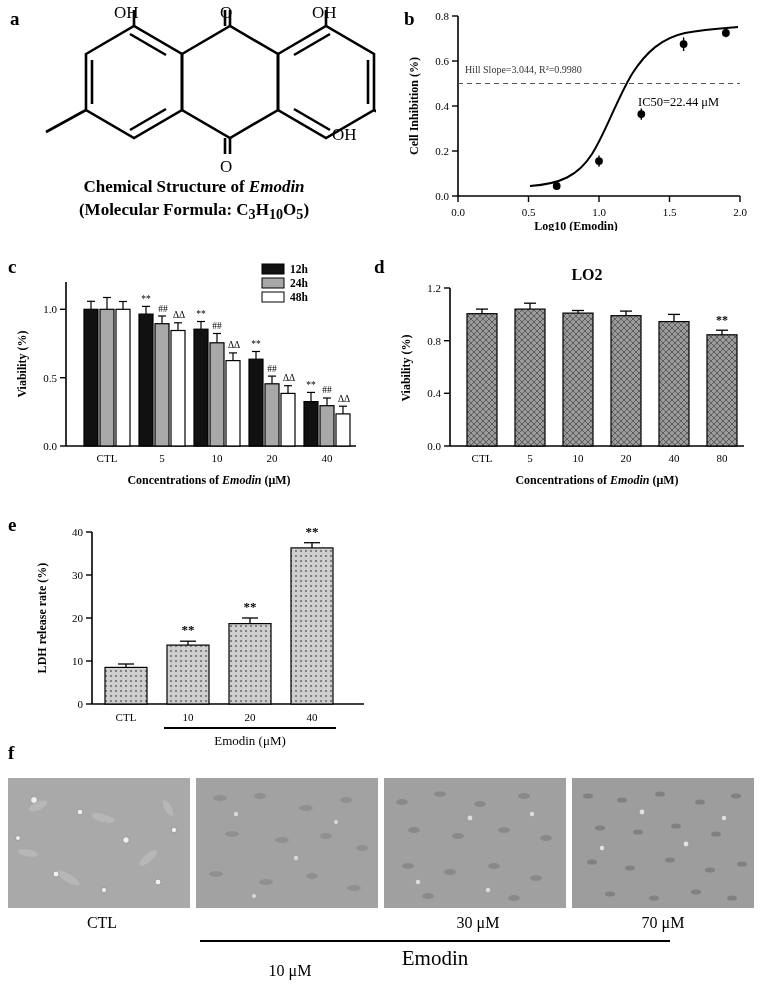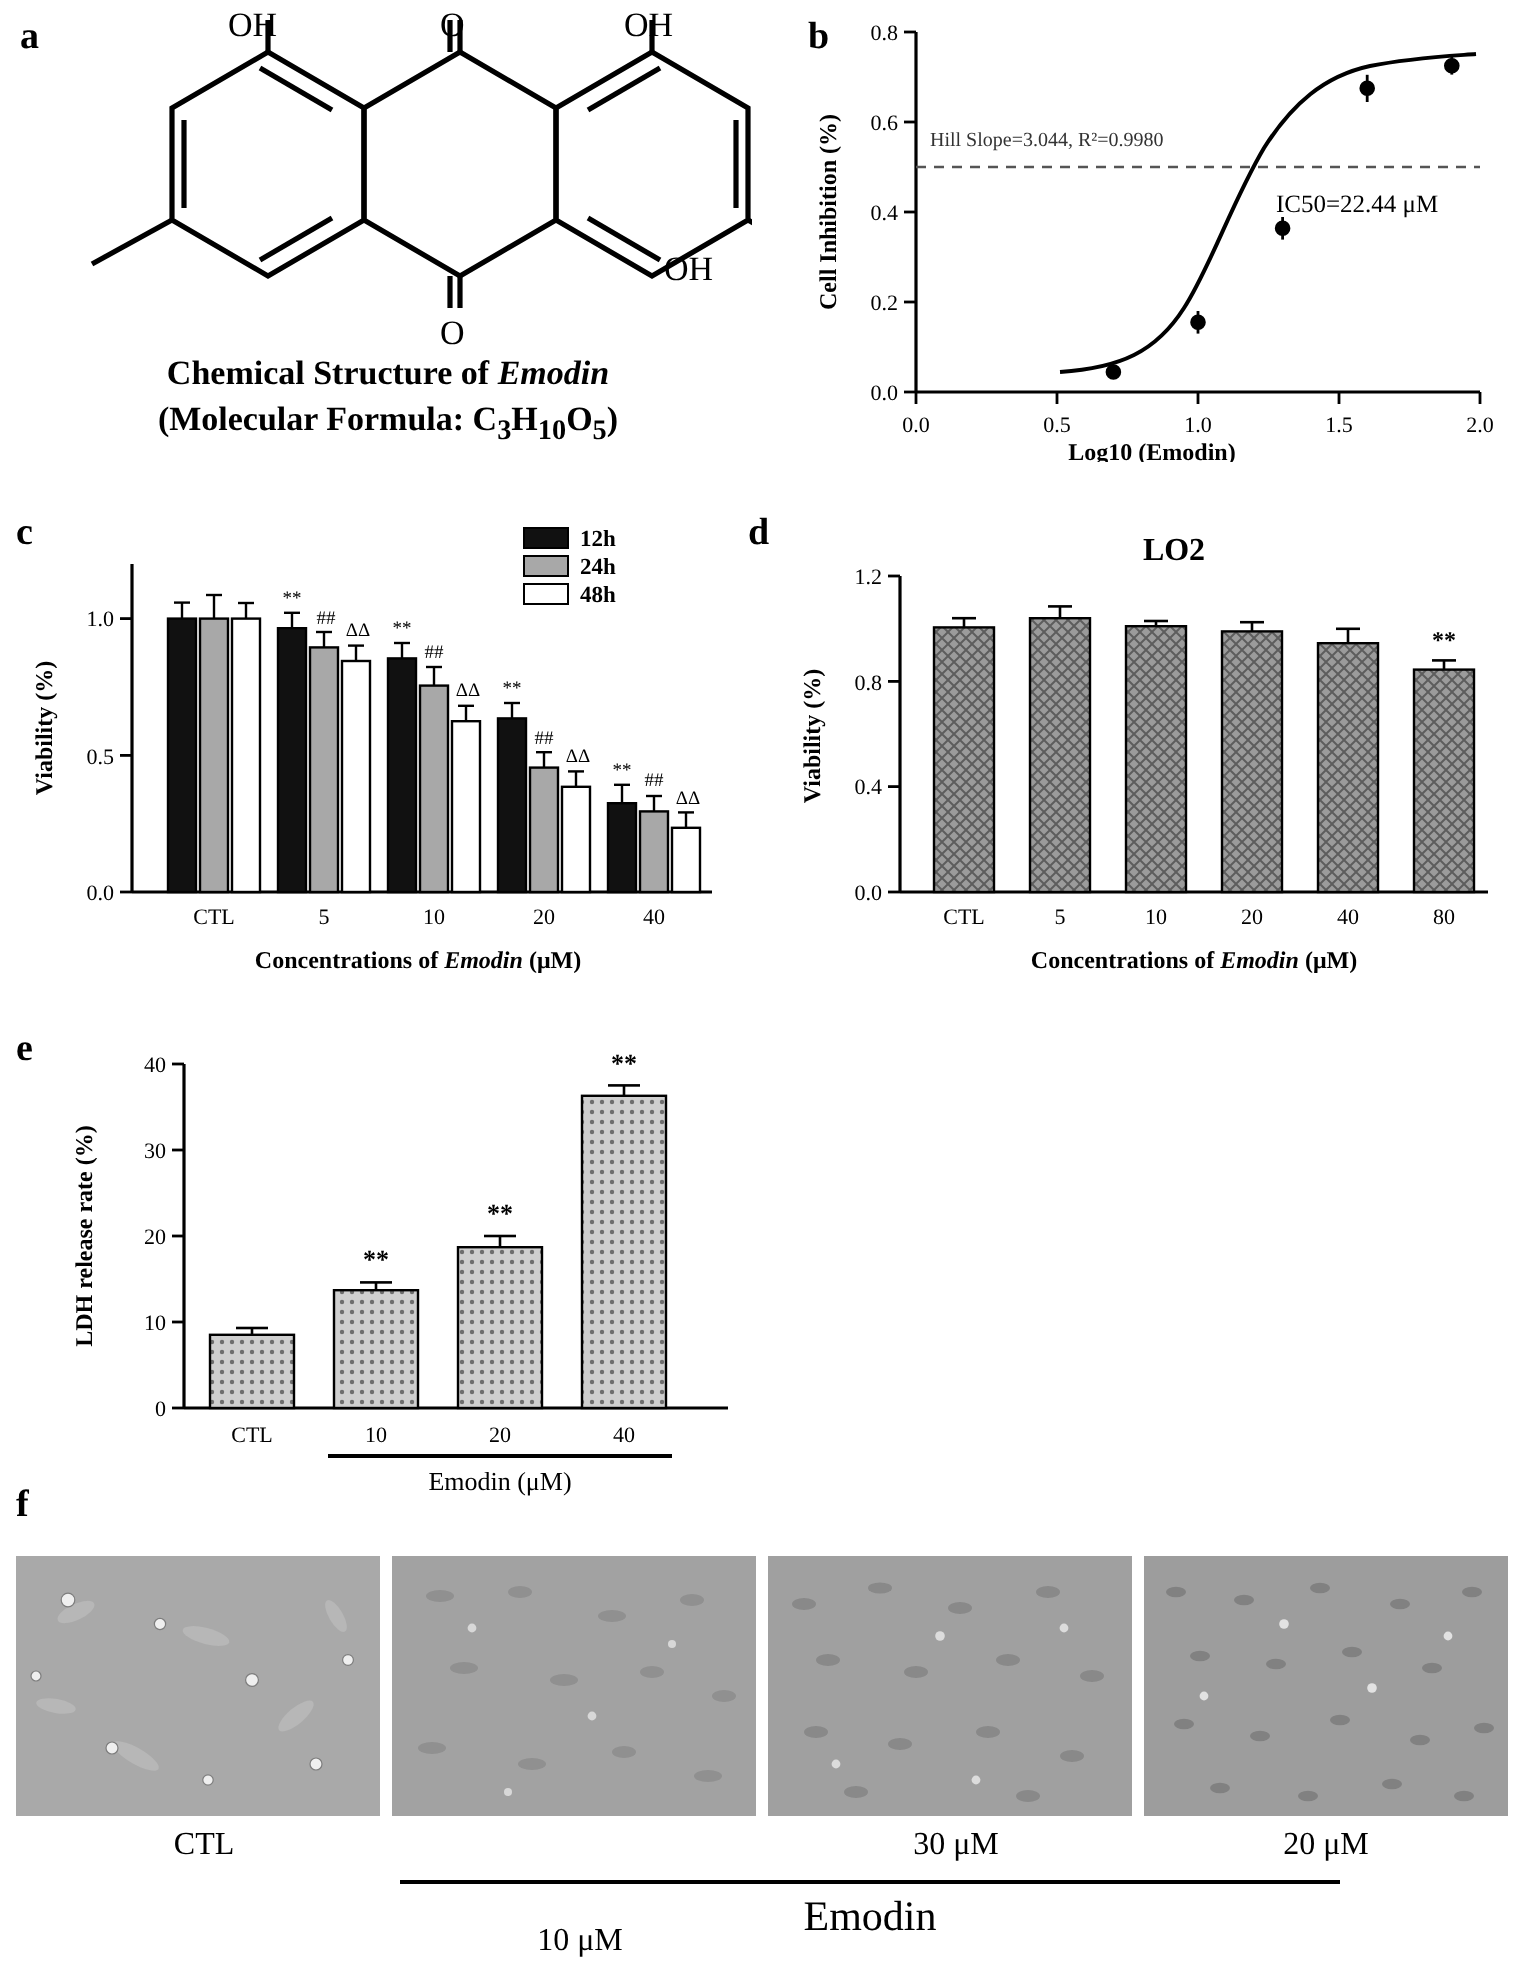--- a/index.html
+++ b/index.html
@@ -493,17 +493,17 @@
           <circle cx="152" cy="40" r="2.2"></circle>
       </g>
     </svg>
   </div>
 </div>
 
 <div class="abs" style="left:8px;top:914px;width:746px;height:26px;display:flex;">
   <div style="width:188px;text-align:center;font-size:16px;">CTL</div>
   <div style="width:188px;text-align:center;font-size:16px;margin-top:48px;">10 μM</div>
   <div style="width:188px;text-align:center;font-size:16px;">30 μM</div>
-  <div style="width:182px;text-align:center;font-size:16px;">20 μM</div>
+  <div style="width:182px;text-align:center;font-size:16px;">70 μM</div>
 </div>
 
 <div class="abs" style="left:200px;top:940px;width:470px;height:2px;background:#000;"></div>
 <div class="abs" style="left:200px;top:946px;width:470px;text-align:center;font-size:21px;">Emodin</div>
 
 </body></html>

